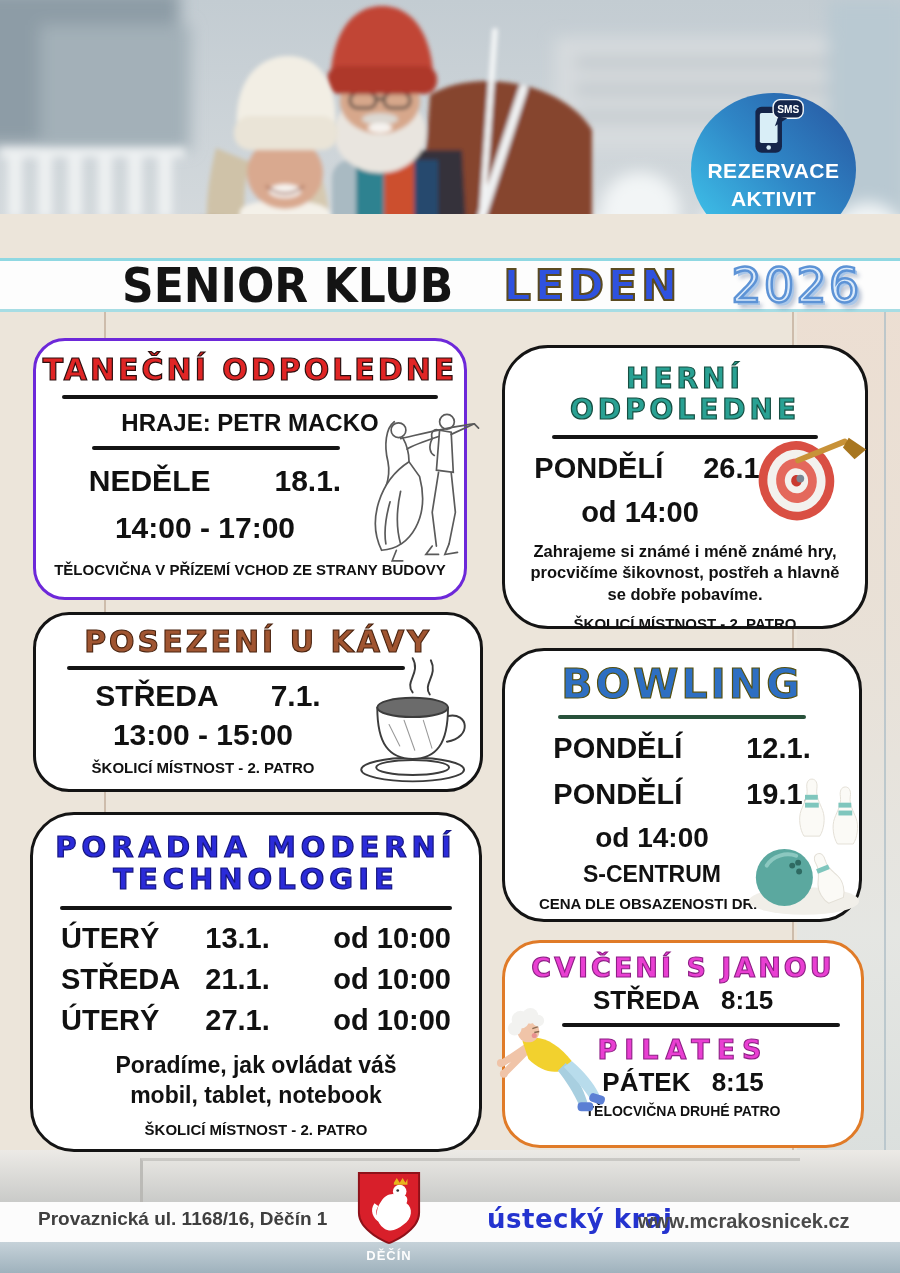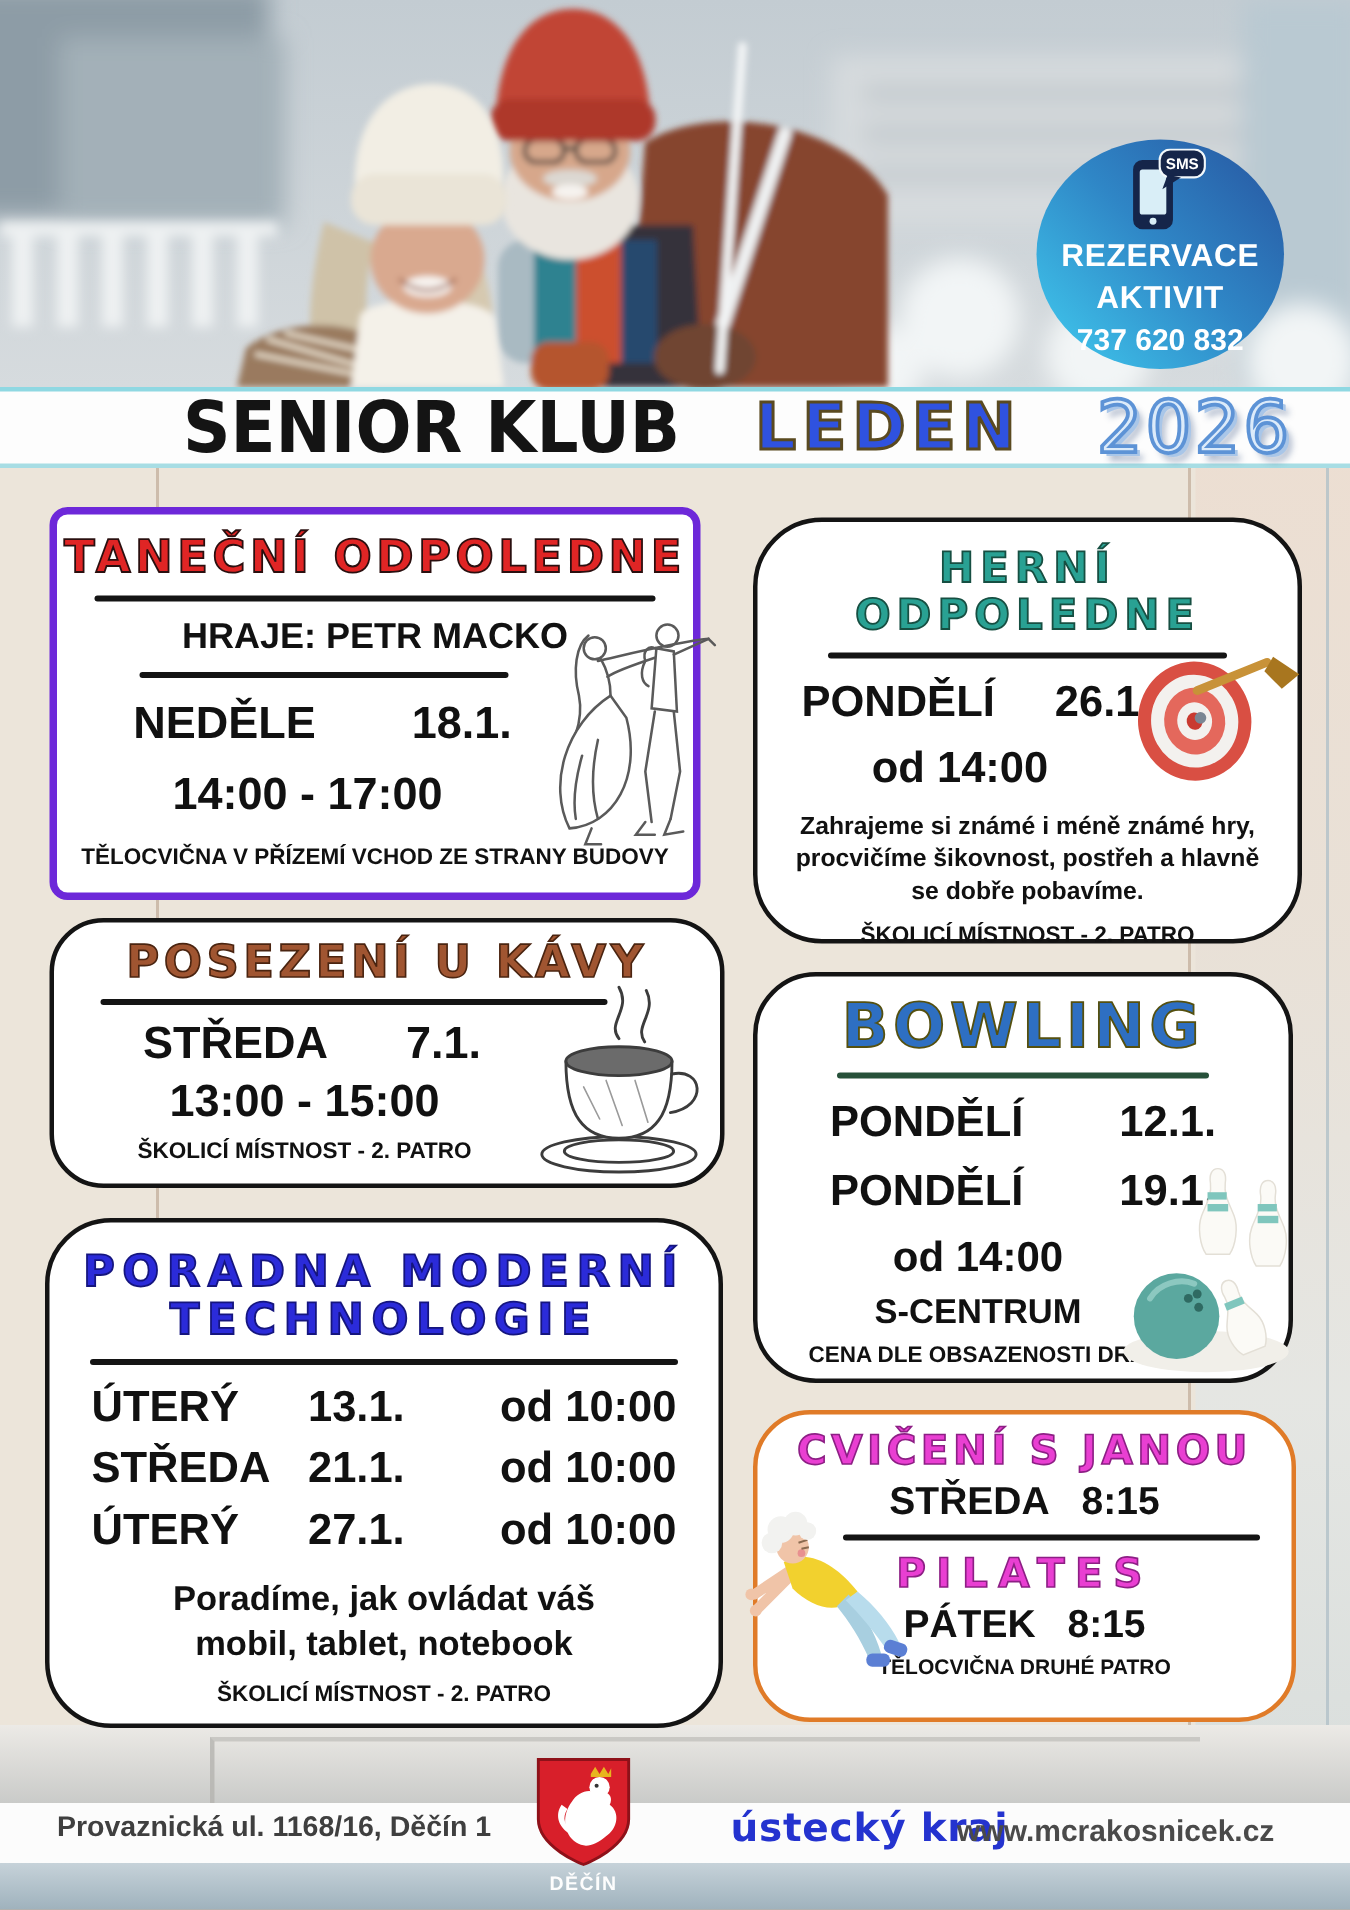--- a/index.html
+++ b/index.html
@@ -1,19 +1,19 @@
 <!DOCTYPE html>
 <html><head>
 <meta charset="utf-8">
 <style>
   html,body{margin:0;padding:0;background:#888;}
   .poster{position:relative;width:900px;height:1273px;margin:0 auto;overflow:hidden;
           background:#ece5da;font-family:"Liberation Sans",sans-serif;}
   
-  .photo{position:absolute;left:0;top:0;width:900px;height:258px;overflow:hidden;background:#c9d1d6;}
+  .photo{position:absolute;left:0;top:0;width:900px;height:214px;overflow:hidden;background:#c9d1d6;}
   .photo svg{display:block;}
   
   .badge{position:absolute;left:691px;top:93px;width:165px;height:153px;border-radius:50%;
          background:linear-gradient(45deg,#41cdf0 0%,#2f86c6 52%,#27549f 100%);
          display:flex;flex-direction:column;align-items:center;color:#fff;z-index:5;}
   .badge .b-icon{margin-top:6px;}
   .badge .b-line{font-weight:700;font-size:21px;letter-spacing:.5px;line-height:1.35;}
   .badge .b-phone{font-weight:700;font-size:20px;margin-top:2px;}
   
   .strip{position:absolute;left:0;top:258px;width:900px;height:54px;background:#fdfdfd;
@@ -38,21 +38,21 @@
   .footer-strip{position:absolute;left:0;top:1202px;width:900px;height:40px;background:#fcfcfc;}
   .band-bottom{position:absolute;left:0;top:1242px;width:900px;height:31px;
                background:linear-gradient(180deg,#c6d2d9 0%,#9fb2bd 100%);}
   
   .card{position:absolute;background:#fff;box-sizing:border-box;text-align:center;color:#111;z-index:3;}
   .ctitle{font-family:"DejaVu Sans",sans-serif;font-weight:800;letter-spacing:3px;line-height:1.12;}
   .hr{height:4px;background:#141414;border-radius:2px;margin:0 auto;}
   .row{display:flex;justify-content:center;align-items:baseline;}
   .art{position:absolute;pointer-events:none;}
   
-  .card-tanecni{left:33px;top:338px;width:434px;height:262px;border:5px solid #6d28d9;border-radius:12px;}
+  .card-tanecni{left:33px;top:338px;width:434px;height:262px;border:3px solid #6d28d9;border-radius:32px;}
   .card-tanecni .ctitle{color:#e02525;font-size:30px;-webkit-text-stroke:1.2px #2a0f0f;margin-top:12px;}
   .card-tanecni .hr1{width:88%;margin-top:8px;}
   .card-tanecni .perf{font-weight:700;font-size:24px;margin-top:10px;}
   .card-tanecni .hr2{width:58%;margin-top:9px;margin-left:13%;}
   .card-tanecni .row1{gap:64px;margin-top:14px;font-size:30px;font-weight:700;padding-right:70px;}
   .card-tanecni .time{font-size:30px;font-weight:700;margin-top:13px;padding-right:90px;}
   .card-tanecni .venue{font-size:15px;font-weight:700;margin-top:16px;}
   .art-dancers{right:-28px;top:66px;width:128px;height:158px;}
   
   .card-posezeni{left:33px;top:612px;width:450px;height:180px;border:3px solid #141414;border-radius:36px;}

